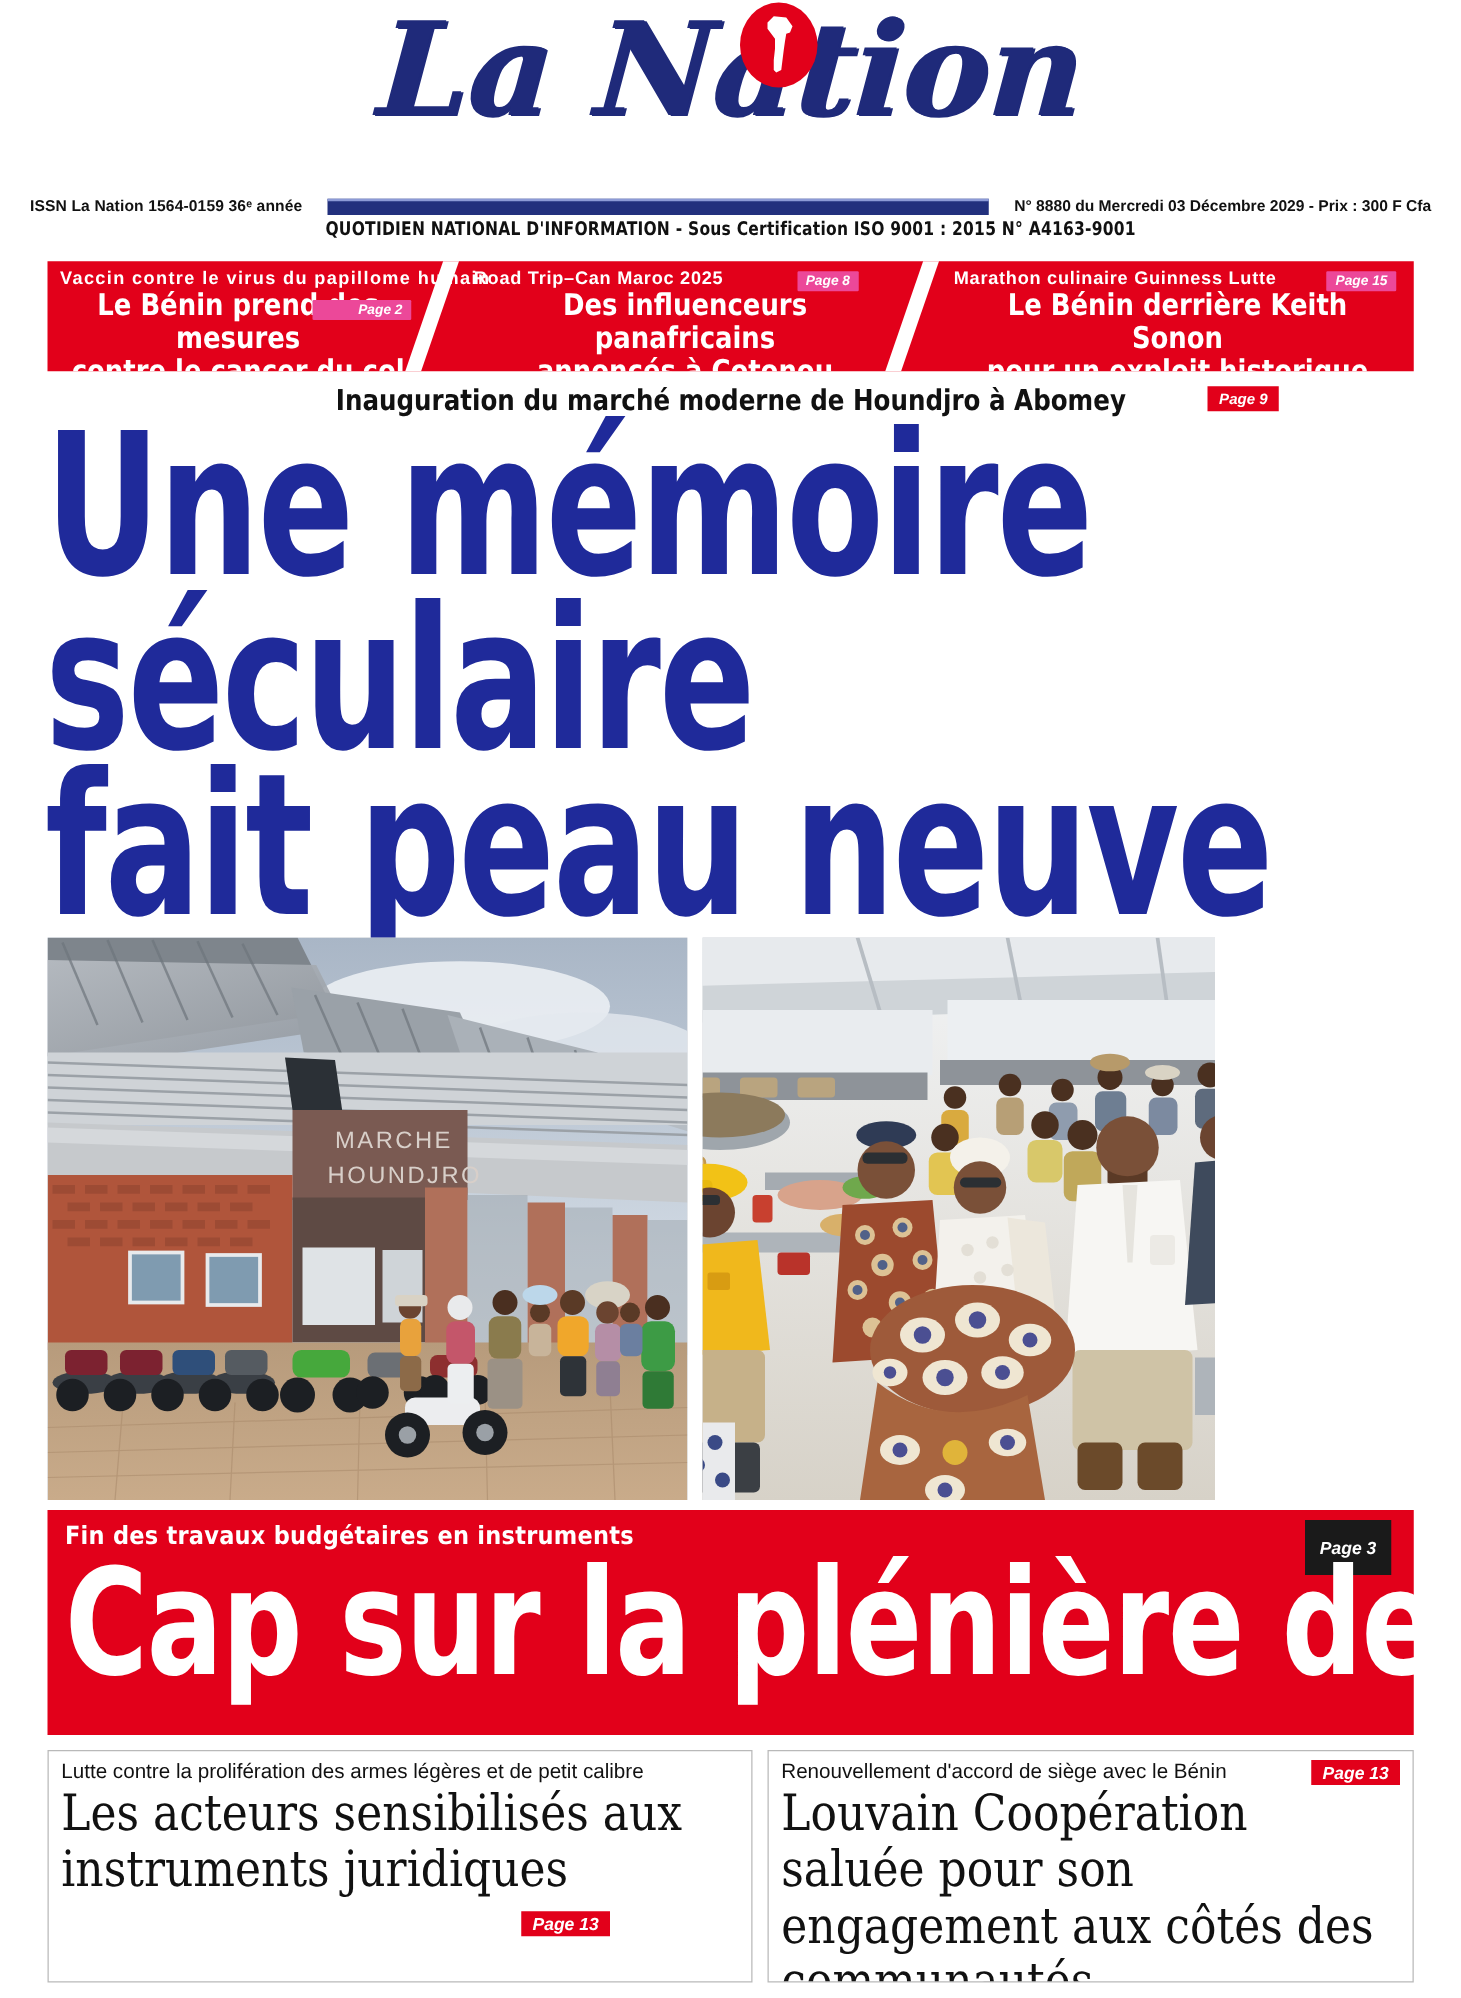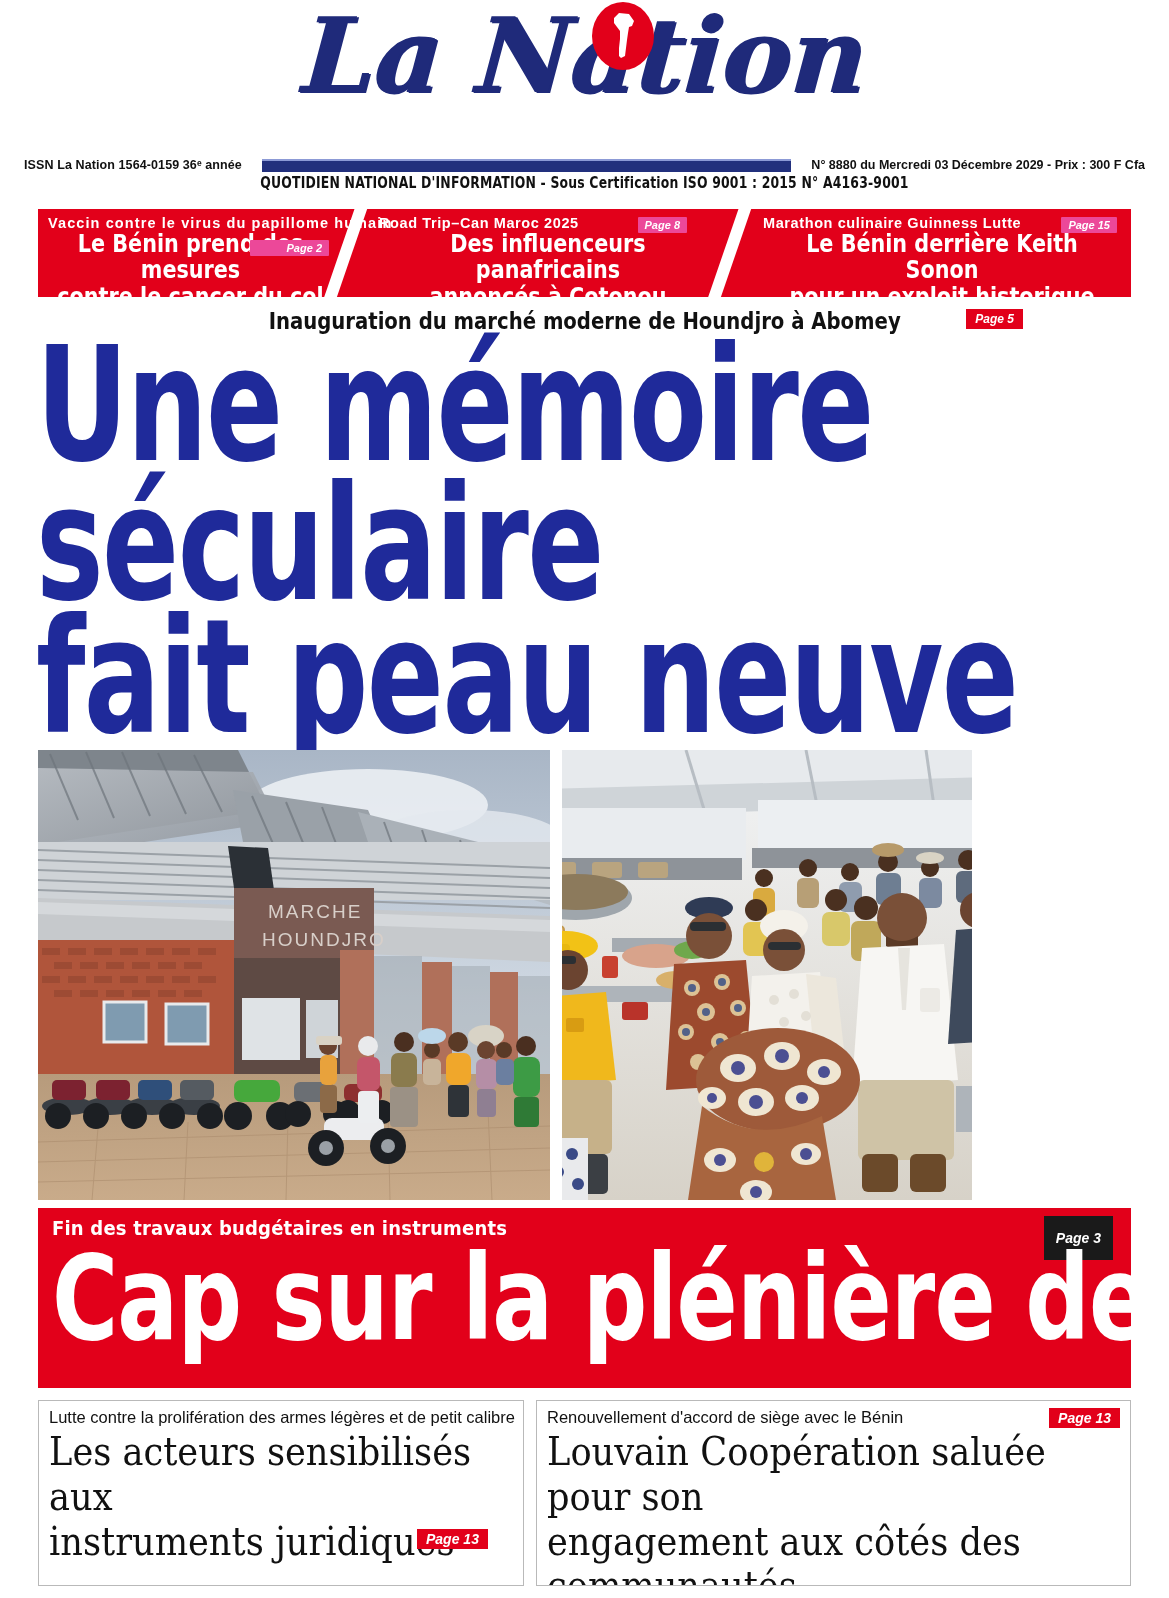--- a/index.html
+++ b/index.html
@@ -173,21 +173,21 @@
   
   .bottom{
     position:absolute;left:38px;right:38px;top:1400px;height:186px;
     display:flex;gap:12px;
   }
   .bbox{
     position:relative;box-sizing:border-box;
     border:1px solid #b9b9b9;background:#fff;
     padding:7px 10px 0 10px;overflow:hidden;
   }
-  .bbox.b1{width:486px;}
+  .bbox.b1{width:564px;}
   .bbox.b2{flex:1;}
   .bb-kicker{
     font-size:16.5px;color:#111;font-weight:400;white-space:nowrap;
   }
   .bb-head{
     font-family:"DejaVu Serif", serif;
     font-weight:400;
     font-size:40px;line-height:1.12;
     color:#111;margin-top:2px;
     transform:scaleX(.88);transform-origin:left top;
@@ -248,21 +248,21 @@
       <div class="teaser-kicker">Marathon culinaire Guinness Lutte</div>
       <div class="teaser-title">Le Bénin derrière Keith Sonon</div>
       <div class="teaser-title">pour un exploit historique</div>
       <span class="pagetag-dark">Page 15</span>
     </div>
 
   </div>
 
   <div class="lead-kicker-row">
     <div class="lead-kicker">Inauguration du marché moderne de Houndjro à Abomey</div>
-    <span class="pagetag-red">Page  5</span>
+    <span class="pagetag-red">Page  9</span>
   </div>
 
   <div class="lead-head">
     <span class="l1">Une mémoire séculaire</span>
     <span class="l2">fait peau neuve</span>
   </div>
 
   <div class="photos">
 
     <div class="photo left">

